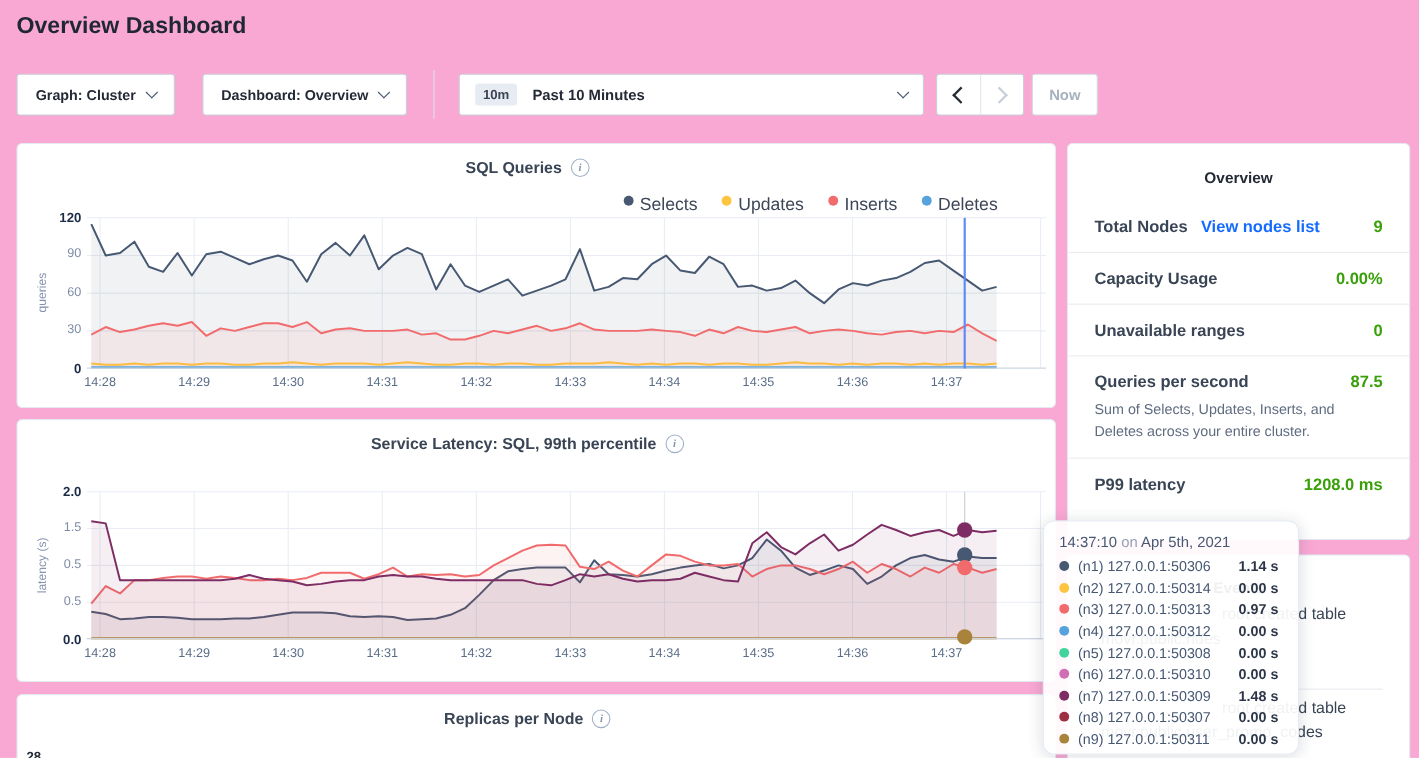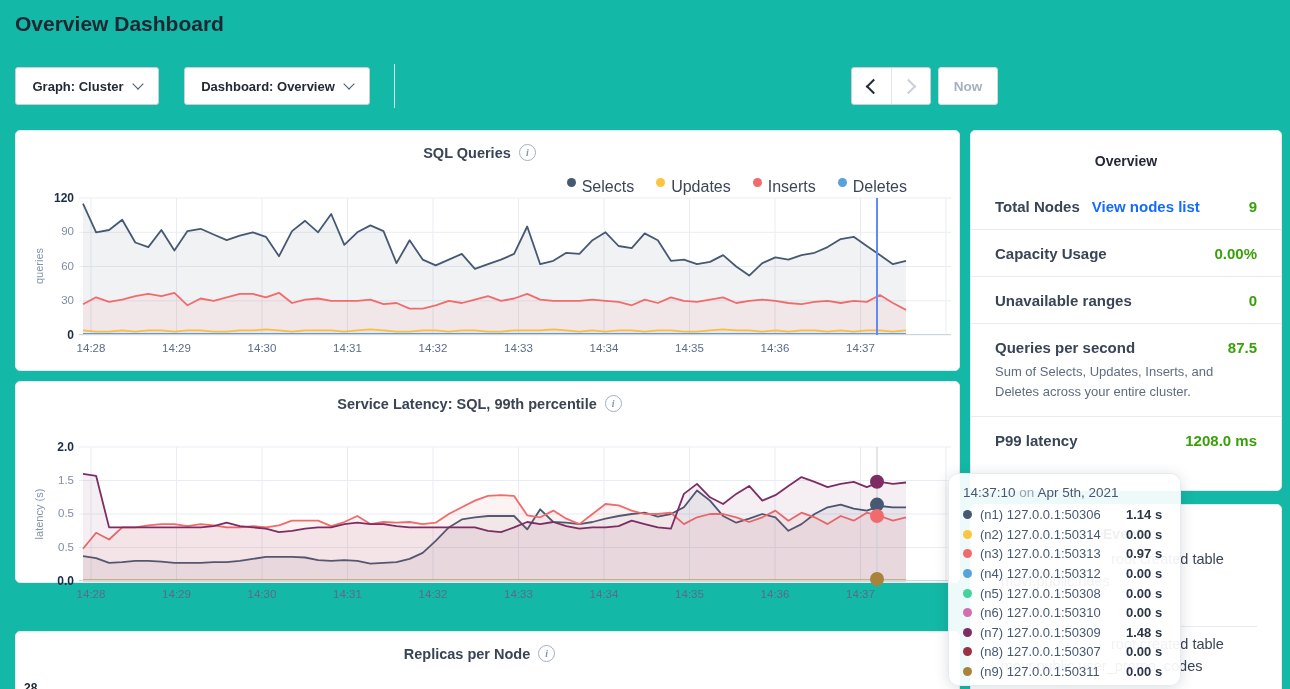--- a/index.html
+++ b/index.html
@@ -1,16 +1,16 @@
 <!DOCTYPE html>
 <html><head>
 <meta charset="utf-8">
 <style>
   html,body{margin:0;padding:0;}
-  .page{position:relative;width:1290px;height:689px;overflow:hidden;background:#14b8a6;
+  .page{position:relative;width:1290px;height:689px;overflow:hidden;background:#f9a8d4;
         font-family:"Liberation Sans",sans-serif;color:#242a35;}
   .page-title{position:absolute;left:15px;top:12px;margin:0;font-size:21px;font-weight:600;color:#1f2733;}
 
   
   .tb-btn{position:absolute;height:38px;background:#fff;border:1px solid #c9cfd8;border-radius:3px;
           display:flex;align-items:center;justify-content:center;gap:10px;font-size:13px;font-weight:700;
           color:#242a35;cursor:pointer;box-sizing:border-box;}
   .btn-graph{left:15px;top:67px;width:144px;}
   .btn-dash{left:184px;top:67px;width:186px;}
   .chev{width:7px;height:7px;border-right:1.6px solid #475872;border-bottom:1.6px solid #475872;
@@ -30,21 +30,21 @@
              transform:rotate(45deg);margin-left:4px;}
   .chev-right{width:9px;height:9px;border-right:2.4px solid #c9d0da;border-top:2.4px solid #c9d0da;
               transform:rotate(45deg);margin-right:4px;}
   .btn-now{position:absolute;left:938px;top:67px;width:60px;height:38px;background:#fff;
            border:1px solid #d4d9e0;border-radius:3px;font-size:13.5px;font-weight:700;color:#a6b0bf;
            display:flex;align-items:center;justify-content:center;box-sizing:border-box;cursor:default;}
 
   
   .panel{position:absolute;background:#fff;border:1px solid #e4e9ef;border-radius:5px;box-sizing:border-box;}
   .sql-panel{left:15px;top:130px;width:945px;height:241px;}
-  .lat-panel{left:15px;top:381px;width:945px;height:202px;}
+  .lat-panel{left:15px;top:381px;width:945px;height:239px;}
   .rep-panel{left:15px;top:631px;width:945px;height:120px;}
   .sum-panel{left:970px;top:130px;width:312px;height:361px;}
   .evt-panel{left:970px;top:504px;width:312px;height:220px;}
 
   .chart-title-row{position:absolute;top:13px;left:0;right:16px;display:flex;align-items:center;
                    justify-content:center;gap:8px;}
   .chart-title{font-size:14.5px;font-weight:700;color:#394455;}
   .info-icon{width:15px;height:15px;border:1.4px solid #9fb0c6;border-radius:50%;color:#8596ad;
              font-size:10px;font-weight:700;display:flex;align-items:center;justify-content:center;
              font-family:"Liberation Serif",serif;font-style:italic;cursor:pointer;}
@@ -100,20 +100,25 @@
 
   <div class="tb-btn btn-dash">
     <span>Dashboard: Overview</span>
     <span class="chev"></span>
   </div>
   <div class="tb-btn btn-graph">
     <span>Graph: Cluster</span>
     <span class="chev"></span>
   </div>
   <div class="tb-divider"></div>
+  <div class="timepicker">
+    <span class="tp-badge">10m</span>
+    <span class="tp-label">Past 10 Minutes</span>
+    <span class="chev"></span>
+  </div>
   <div class="arrow-group">
     <div class="arrow-btn">
       <span class="chev-left"></span>
     </div>
     <div class="arrow-btn">
       <span class="chev-right"></span>
     </div>
   </div>
   <div class="btn-now">Now</div>
 

